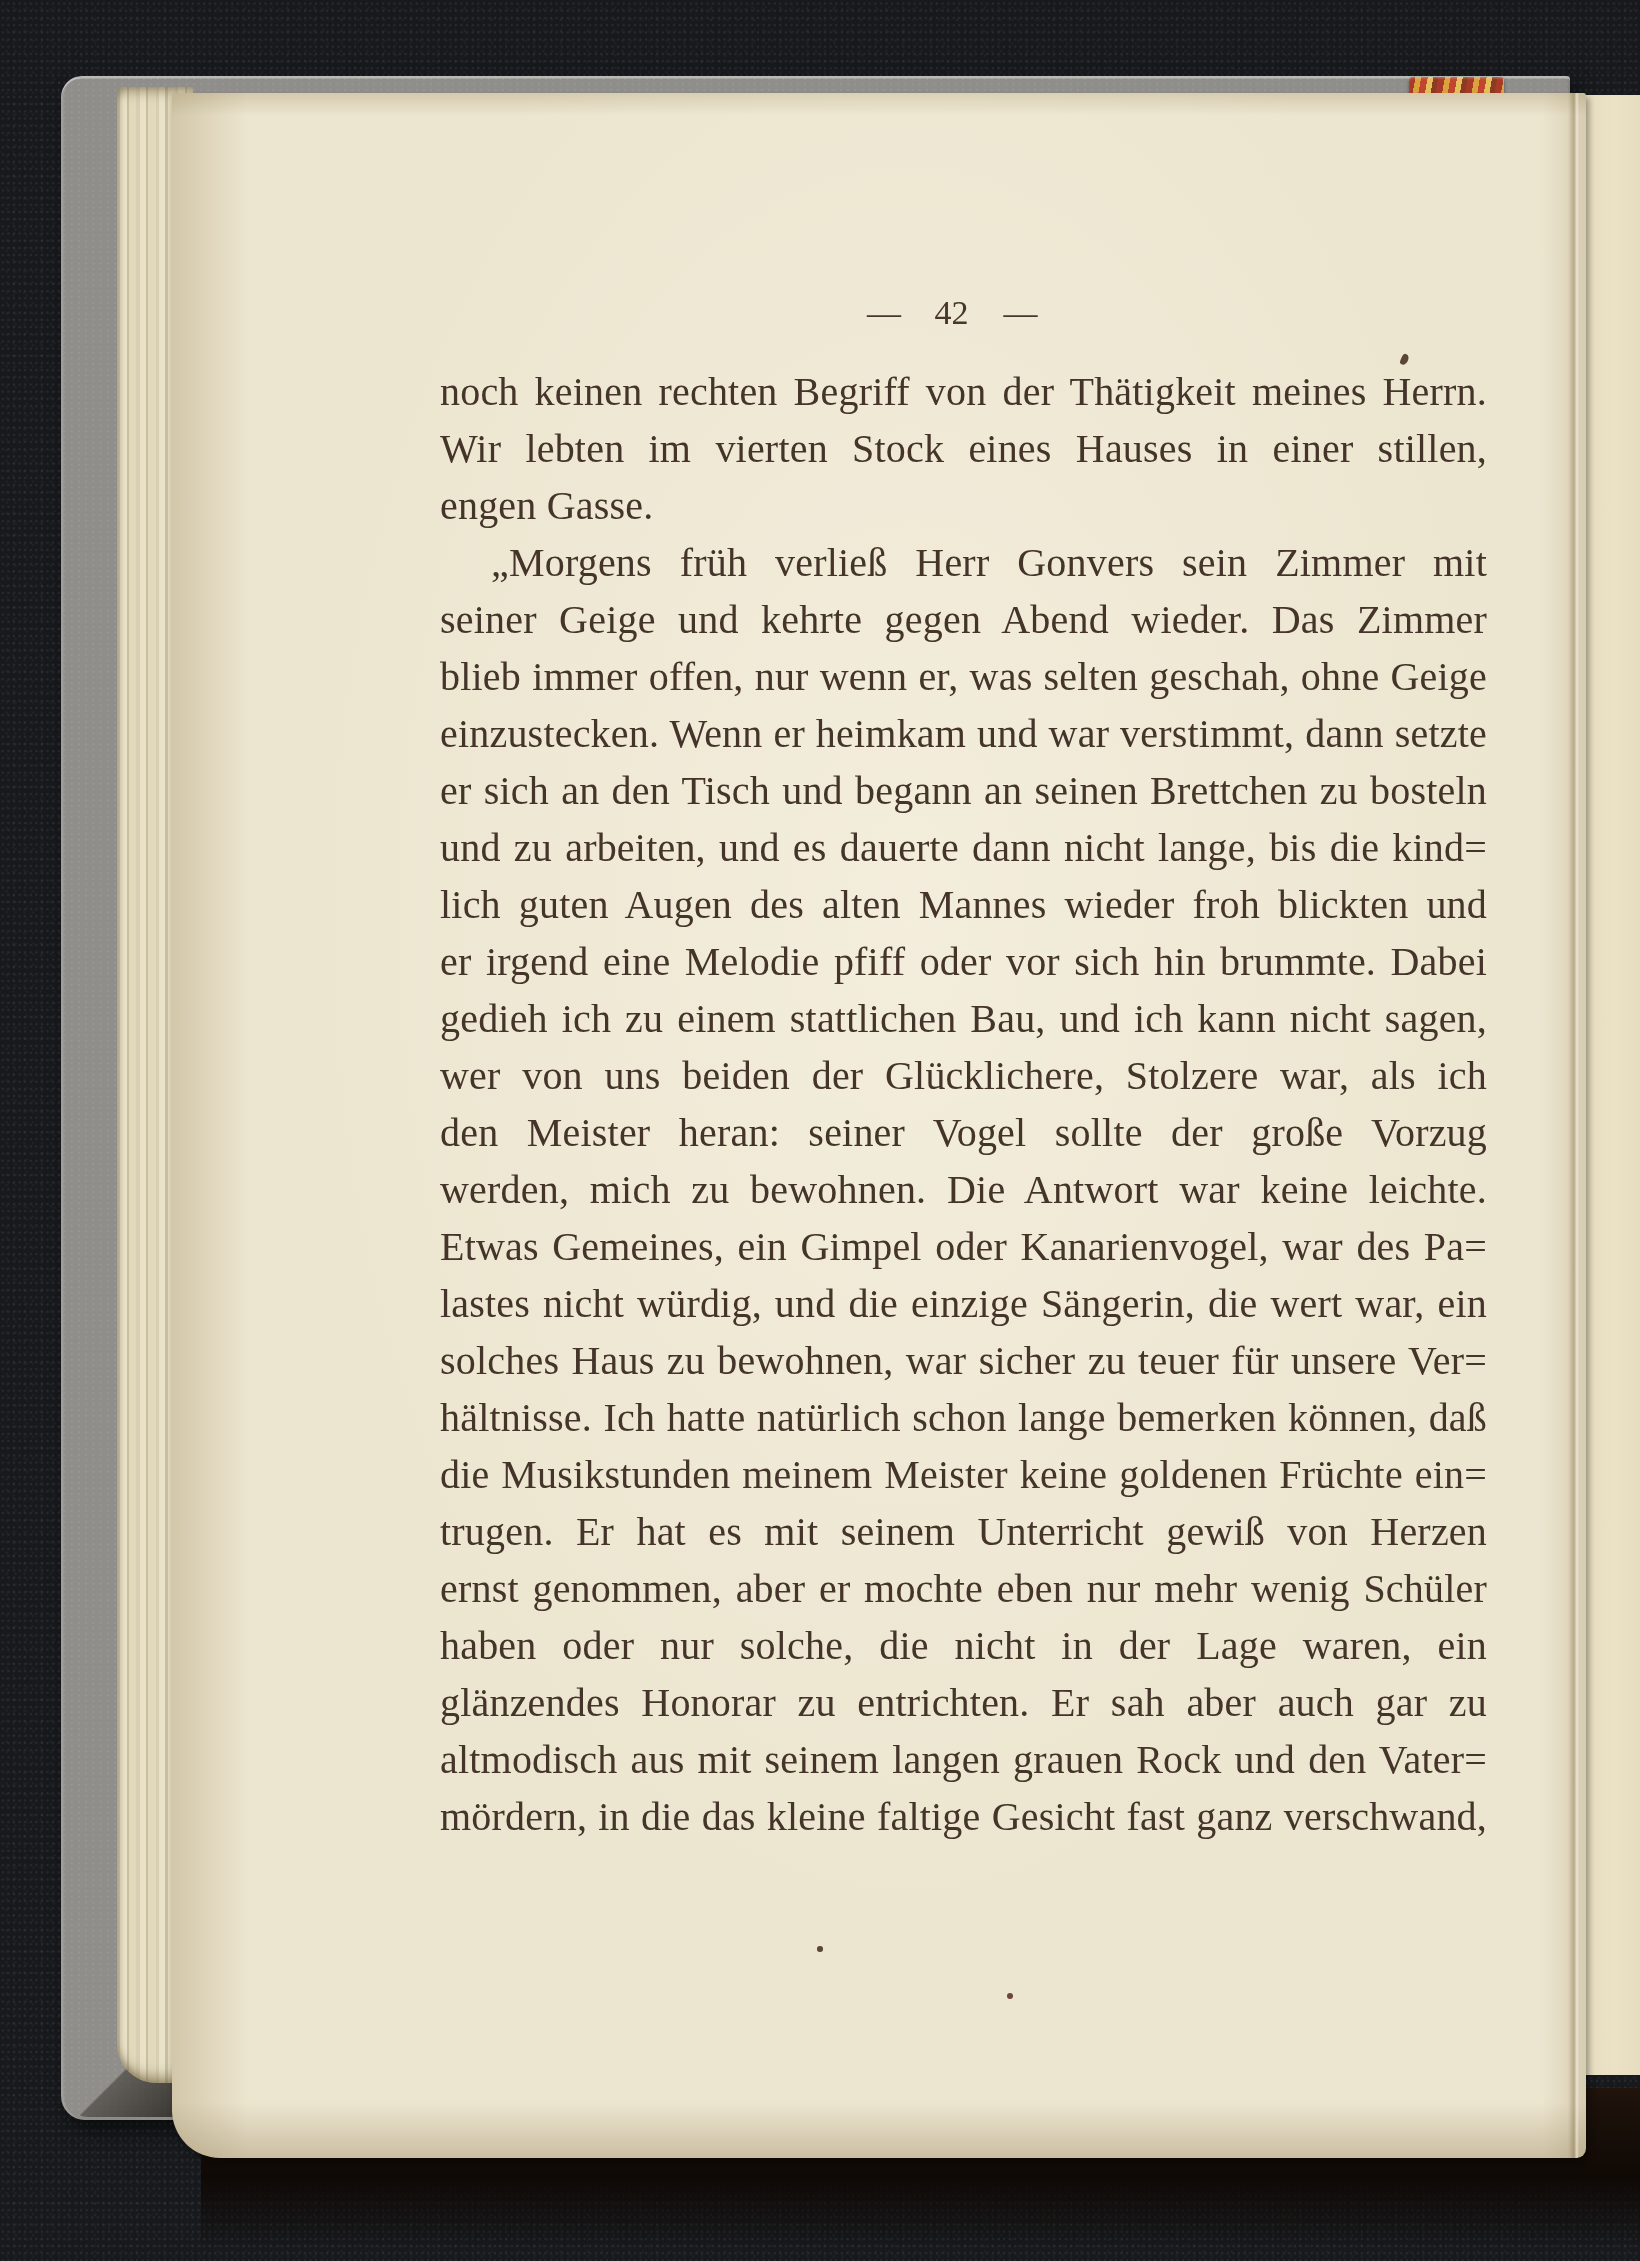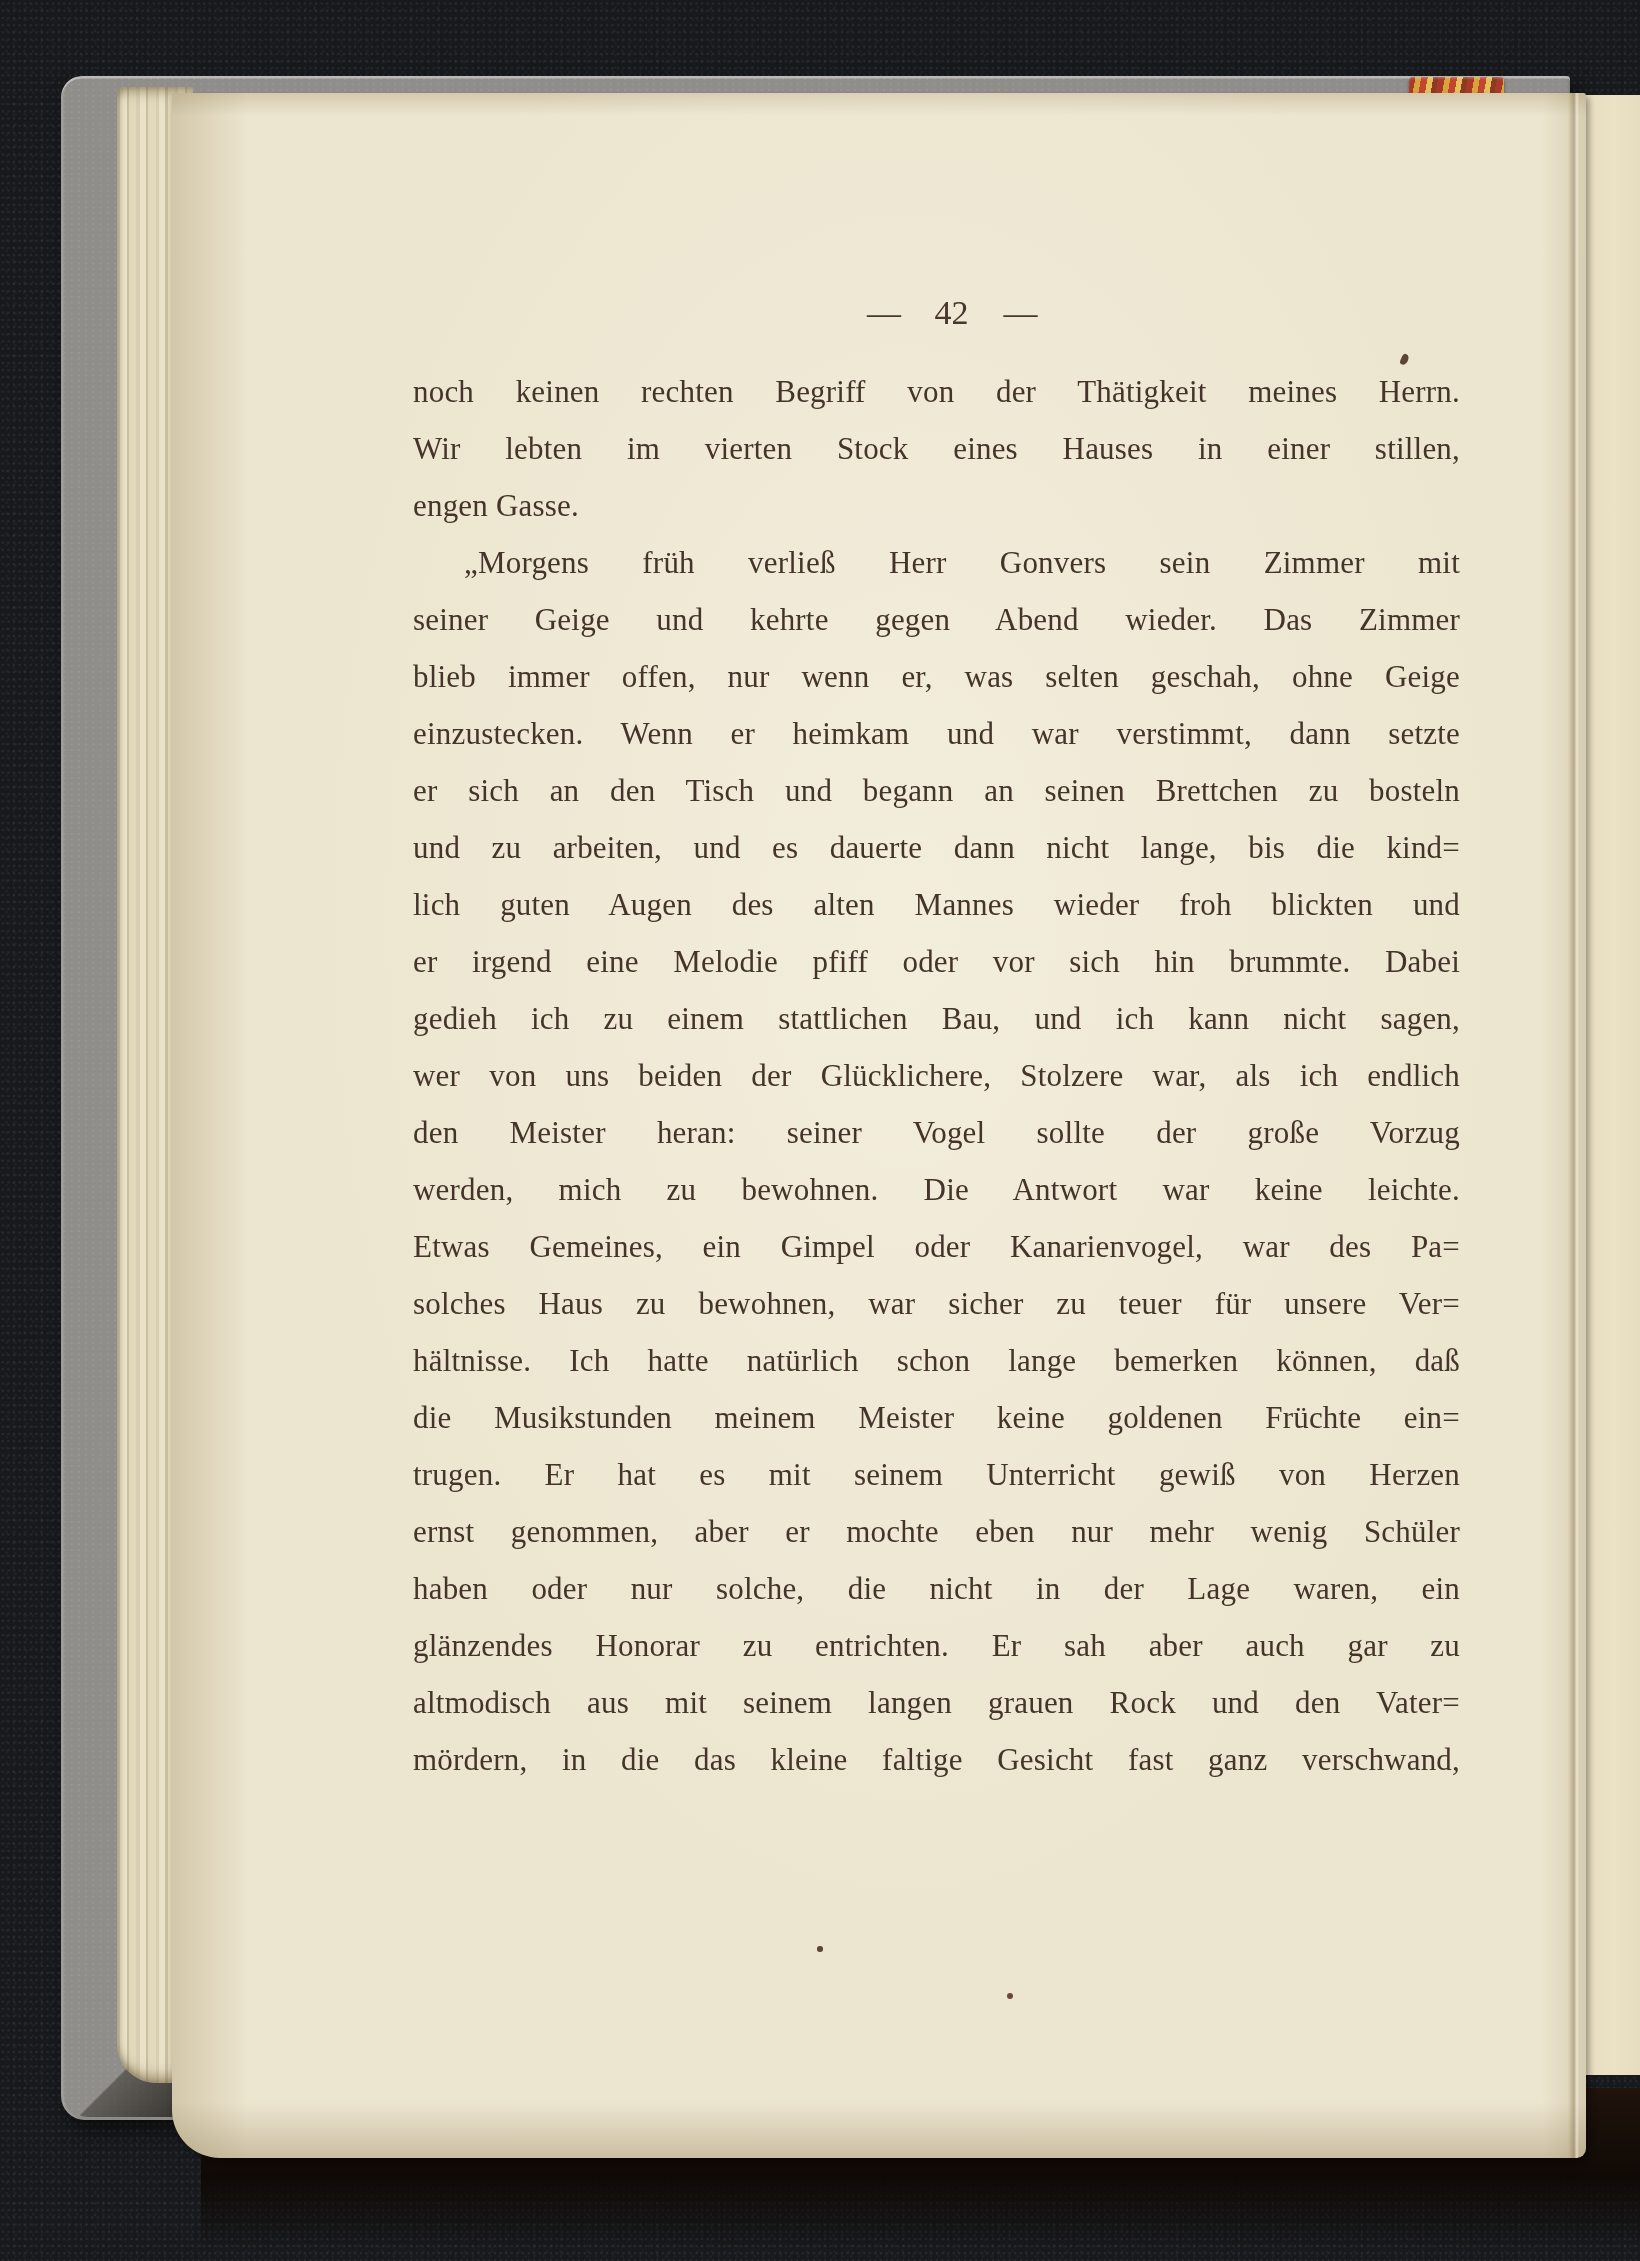--- a/index.html
+++ b/index.html
@@ -64,22 +64,22 @@
     position:absolute;left:1396px;top:0;width:11.3px;height:100%;
     background:linear-gradient(90deg, rgba(120,100,60,0) 0, rgba(120,100,60,.38) 55%, rgba(250,246,232,.55) 80%, rgba(120,100,60,0) 100%);
   }
   .page-number-row{
     position:absolute;left:256px;top:201px;width:1047px;
     display:flex;justify-content:center;align-items:center;gap:35px;
     font-size:34px;color:#48372c;
   }
   .pn-dash{letter-spacing:-1.6px;}
   .text-block{
-    position:absolute;left:241px;top:270px;width:1047px;
-    font-size:31px;color:#44342a;letter-spacing:0.2px;
+    position:absolute;left:268px;top:270px;width:1047px;
+    font-size:40px;color:#44342a;letter-spacing:0.2px;
   }
   .text-line{
     height:57px;line-height:57px;overflow:hidden;
     text-align:justify;text-align-last:justify;
   }
   .text-line.plain{text-align-last:left;font-family:Liberation Serif, serif;}
   .text-line.indent{text-indent:51px;}
   .speck{position:absolute;background:#5a4636;border-radius:50%;z-index:5;}
   .speck.s1{left:1401px;top:354px;width:7.2px;height:11.3px;transform:rotate(25deg);border-radius:40% 60% 60% 40%;}
   .speck.s2{left:817px;top:1946px;width:5.6px;height:5.6px;}
@@ -115,20 +115,21 @@
         <div class="text-line">einzustecken. Wenn er heimkam und war verstimmt, dann setzte</div>
         <div class="text-line">er sich an den Tisch und begann an seinen Brettchen zu bosteln</div>
         <div class="text-line">und zu arbeiten, und es dauerte dann nicht lange, bis die kind=</div>
         <div class="text-line">lich guten Augen des alten Mannes wieder froh blickten und</div>
         <div class="text-line">er irgend eine Melodie pfiff oder vor sich hin brummte. Dabei</div>
         <div class="text-line">gedieh ich zu einem stattlichen Bau, und ich kann nicht sagen,</div>
         <div class="text-line">wer von uns beiden der Glücklichere, Stolzere war, als ich endlich</div>
         <div class="text-line">den Meister heran: seiner Vogel sollte der große Vorzug</div>
         <div class="text-line">werden, mich zu bewohnen. Die Antwort war keine leichte.</div>
         <div class="text-line">Etwas Gemeines, ein Gimpel oder Kanarienvogel, war des Pa=</div>
+        <div class="text-line">lastes nicht würdig, und die einzige Sängerin, die wert war, ein</div>
         <div class="text-line">solches Haus zu bewohnen, war sicher zu teuer für unsere Ver=</div>
         <div class="text-line">hältnisse. Ich hatte natürlich schon lange bemerken können, daß</div>
         <div class="text-line">die Musikstunden meinem Meister keine goldenen Früchte ein=</div>
         <div class="text-line">trugen. Er hat es mit seinem Unterricht gewiß von Herzen</div>
         <div class="text-line">ernst genommen, aber er mochte eben nur mehr wenig Schüler</div>
         <div class="text-line">haben oder nur solche, die nicht in der Lage waren, ein</div>
         <div class="text-line">glänzendes Honorar zu entrichten. Er sah aber auch gar zu</div>
         <div class="text-line">altmodisch aus mit seinem langen grauen Rock und den Vater=</div>
         <div class="text-line">mördern, in die das kleine faltige Gesicht fast ganz verschwand,</div>
       </div>

